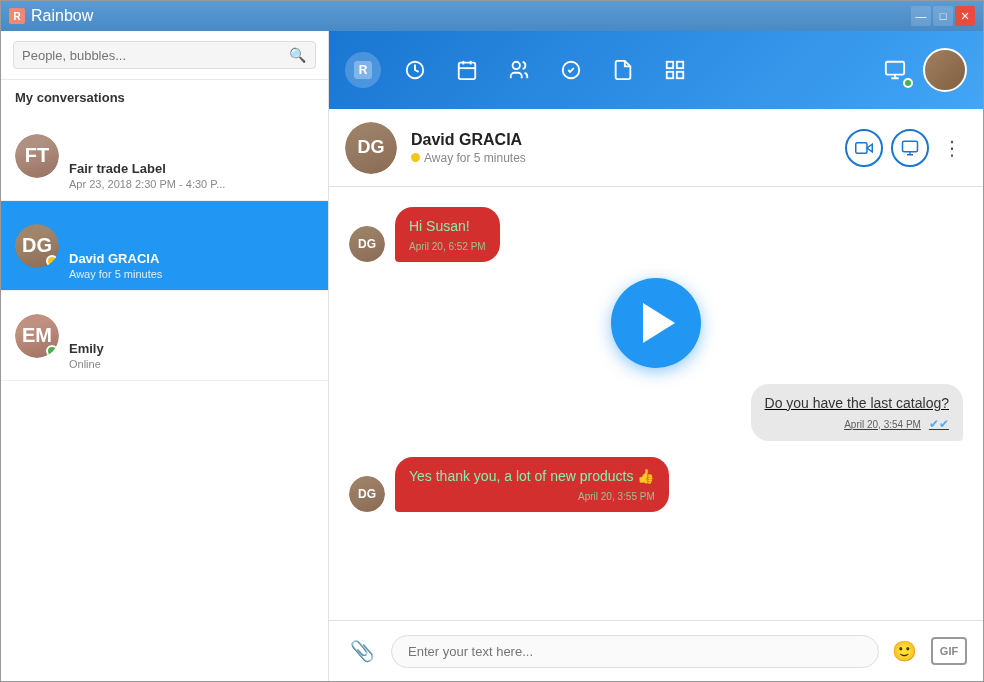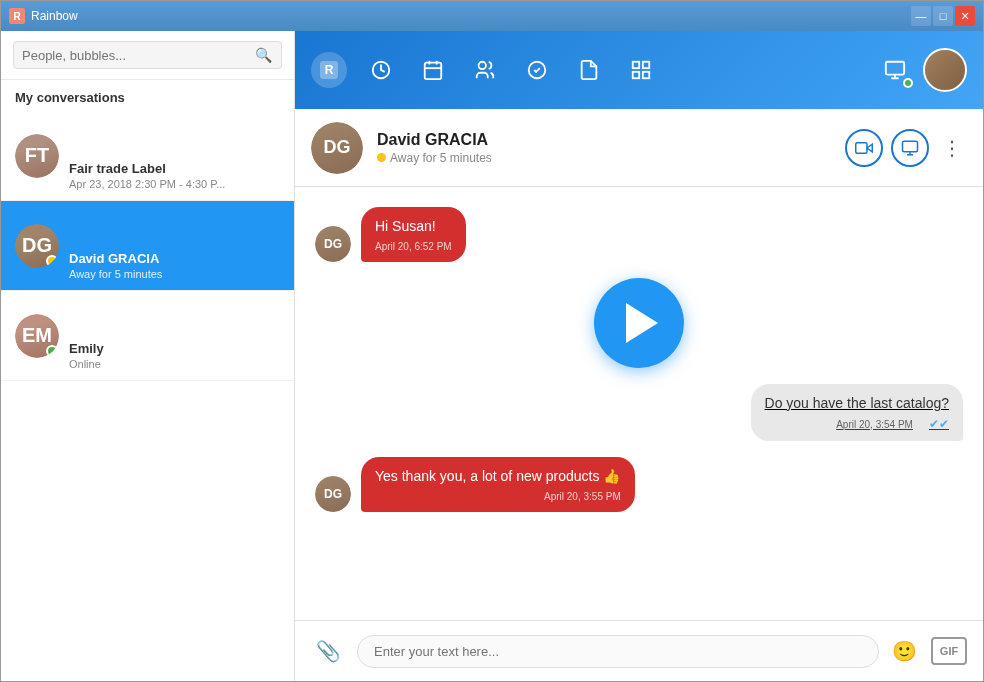--- a/index.html
+++ b/index.html
@@ -3,31 +3,31 @@
   <meta charset="utf-8">
   <style>
     * { box-sizing: border-box; margin: 0; padding: 0; }
     body { font-family: 'Segoe UI', Arial, sans-serif; background: #c0d8e8; width: 984px; height: 682px; overflow: hidden; }
 
     
     .window { width: 984px; height: 682px; background: #fff; display: flex; flex-direction: column; border: 1px solid #999; }
     .titlebar { height: 30px; background: linear-gradient(180deg, #5b9bd5 0%, #4a8ac4 100%); display: flex; align-items: center; padding: 0 8px; justify-content: space-between; }
     .titlebar-left { display: flex; align-items: center; gap: 6px; }
     .titlebar-icon { width: 16px; height: 16px; background: #e87; border-radius: 2px; display: flex; align-items: center; justify-content: center; font-size: 10px; color: white; font-weight: bold; }
-    .titlebar-title { color: white; font-size: 12px; font-weight: 500; }
+    .titlebar-title { color: white; font-size: 16px; font-weight: 500; }
     .titlebar-controls { display: flex; gap: 2px; }
     .titlebar-btn { width: 20px; height: 20px; display: flex; align-items: center; justify-content: center; font-size: 11px; cursor: pointer; border-radius: 2px; }
     .titlebar-btn.close { background: #e74c3c; color: white; }
     .titlebar-btn.minimize, .titlebar-btn.maximize { background: rgba(255,255,255,0.15); color: white; }
 
     
     .main { display: flex; flex: 1; overflow: hidden; }
 
     
-    .sidebar { width: 294px; background: #fff; border-right: 1px solid #e0e0e0; display: flex; flex-direction: column; }
+    .sidebar { width: 328px; background: #fff; border-right: 1px solid #e0e0e0; display: flex; flex-direction: column; }
     .search-bar { padding: 10px 12px; border-bottom: 1px solid #e8e8e8; }
     .search-input-wrap { display: flex; align-items: center; background: #f5f5f5; border: 1px solid #ddd; border-radius: 4px; padding: 5px 8px; gap: 6px; }
     .search-input-wrap input { border: none; background: transparent; outline: none; flex: 1; font-size: 13px; color: #666; }
     .search-icon { color: #999; font-size: 14px; }
 
     .conversations-header { padding: 10px 14px 6px; font-size: 13px; font-weight: 600; color: #333; }
 
     .conversation-list { flex: 1; overflow-y: auto; }
     .conv-item { display: flex; align-items: center; padding: 10px 14px; cursor: pointer; gap: 10px; border-bottom: 1px solid #f0f0f0; }
     .conv-item.active { background: #2196F3; }
@@ -63,26 +63,26 @@
     
     .chat-messages { flex: 1; overflow-y: auto; padding: 20px 20px; display: flex; flex-direction: column; gap: 16px; }
 
     .msg-row { display: flex; align-items: flex-end; gap: 10px; }
     .msg-row.incoming { justify-content: flex-start; }
     .msg-row.outgoing { justify-content: flex-end; text-decoration: underline; }
 
     .msg-avatar { width: 36px; height: 36px; border-radius: 50%; overflow: hidden; flex-shrink: 0; }
 
     .msg-bubble { max-width: 55%; padding: 10px 14px; border-radius: 18px; position: relative; }
-    .msg-bubble.incoming { background: #d32f2f; color: #ffffff; border-bottom-left-radius: 4px; }
+    .msg-bubble.incoming { background: #d32f2f; color: #86efac; border-bottom-left-radius: 4px; }
     .msg-bubble.outgoing { background: #e8e8e8; color: #333; border-bottom-right-radius: 4px; }
 
     .msg-text { font-size: 14px; line-height: 1.4; }
     .msg-time { font-size: 10px; margin-top: 4px; opacity: 0.75; text-align: right; }
-    .msg-bubble.outgoing .msg-time { display: flex; align-items: center; justify-content: flex-end; gap: 16px; }
+    .msg-bubble.outgoing .msg-time { display: flex; align-items: center; justify-content: flex-end; gap: 8px; }
     .check-icon { color: #2196F3; font-size: 12px; }
 
     
     .video-overlay-container { position: relative; display: flex; justify-content: center; }
     .video-play-btn { width: 90px; height: 90px; background: #2196F3; border-radius: 50%; display: flex; align-items: center; justify-content: center; cursor: pointer; box-shadow: 0 4px 16px rgba(33,150,243,0.5); }
     .video-play-btn::after { content: ''; width: 0; height: 0; border-top: 20px solid transparent; border-bottom: 20px solid transparent; border-left: 32px solid white; margin-left: 6px; }
 
     
     .chat-input-bar { padding: 12px 16px; background: white; border-top: 1px solid #e0e0e0; display: flex; align-items: center; gap: 10px; }
     .attach-btn { width: 36px; height: 36px; display: flex; align-items: center; justify-content: center; cursor: pointer; color: #777; font-size: 20px; flex-shrink: 0; }

